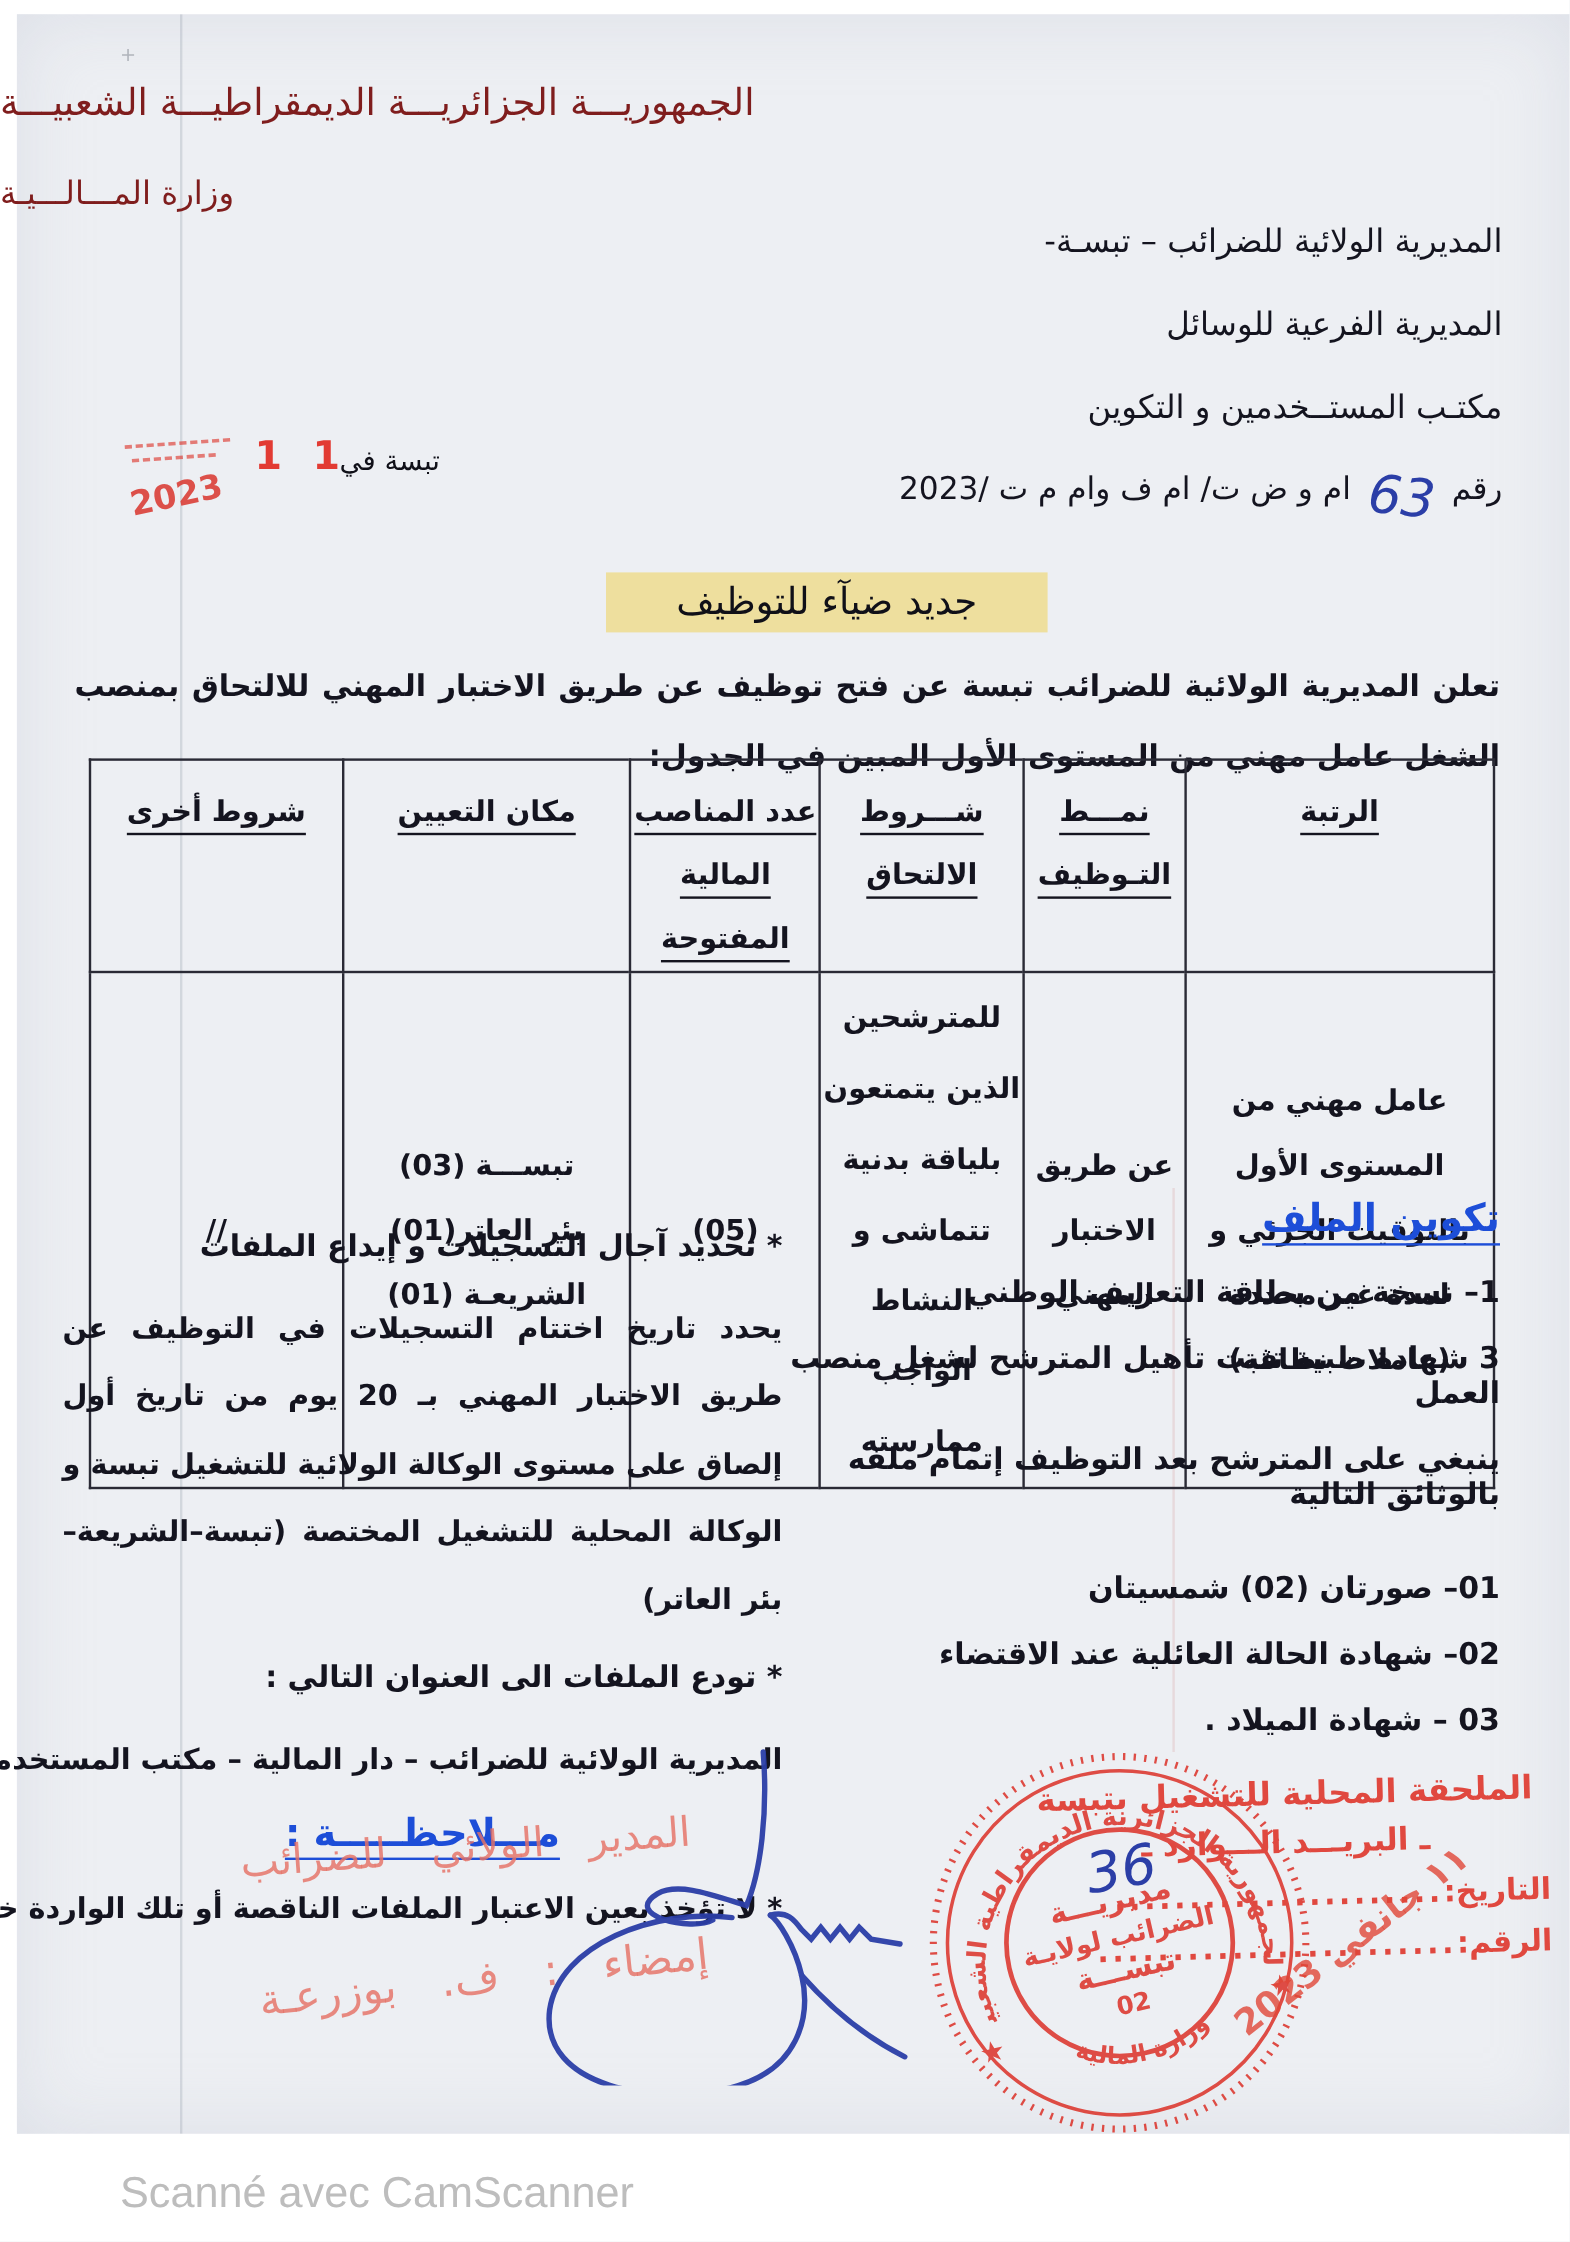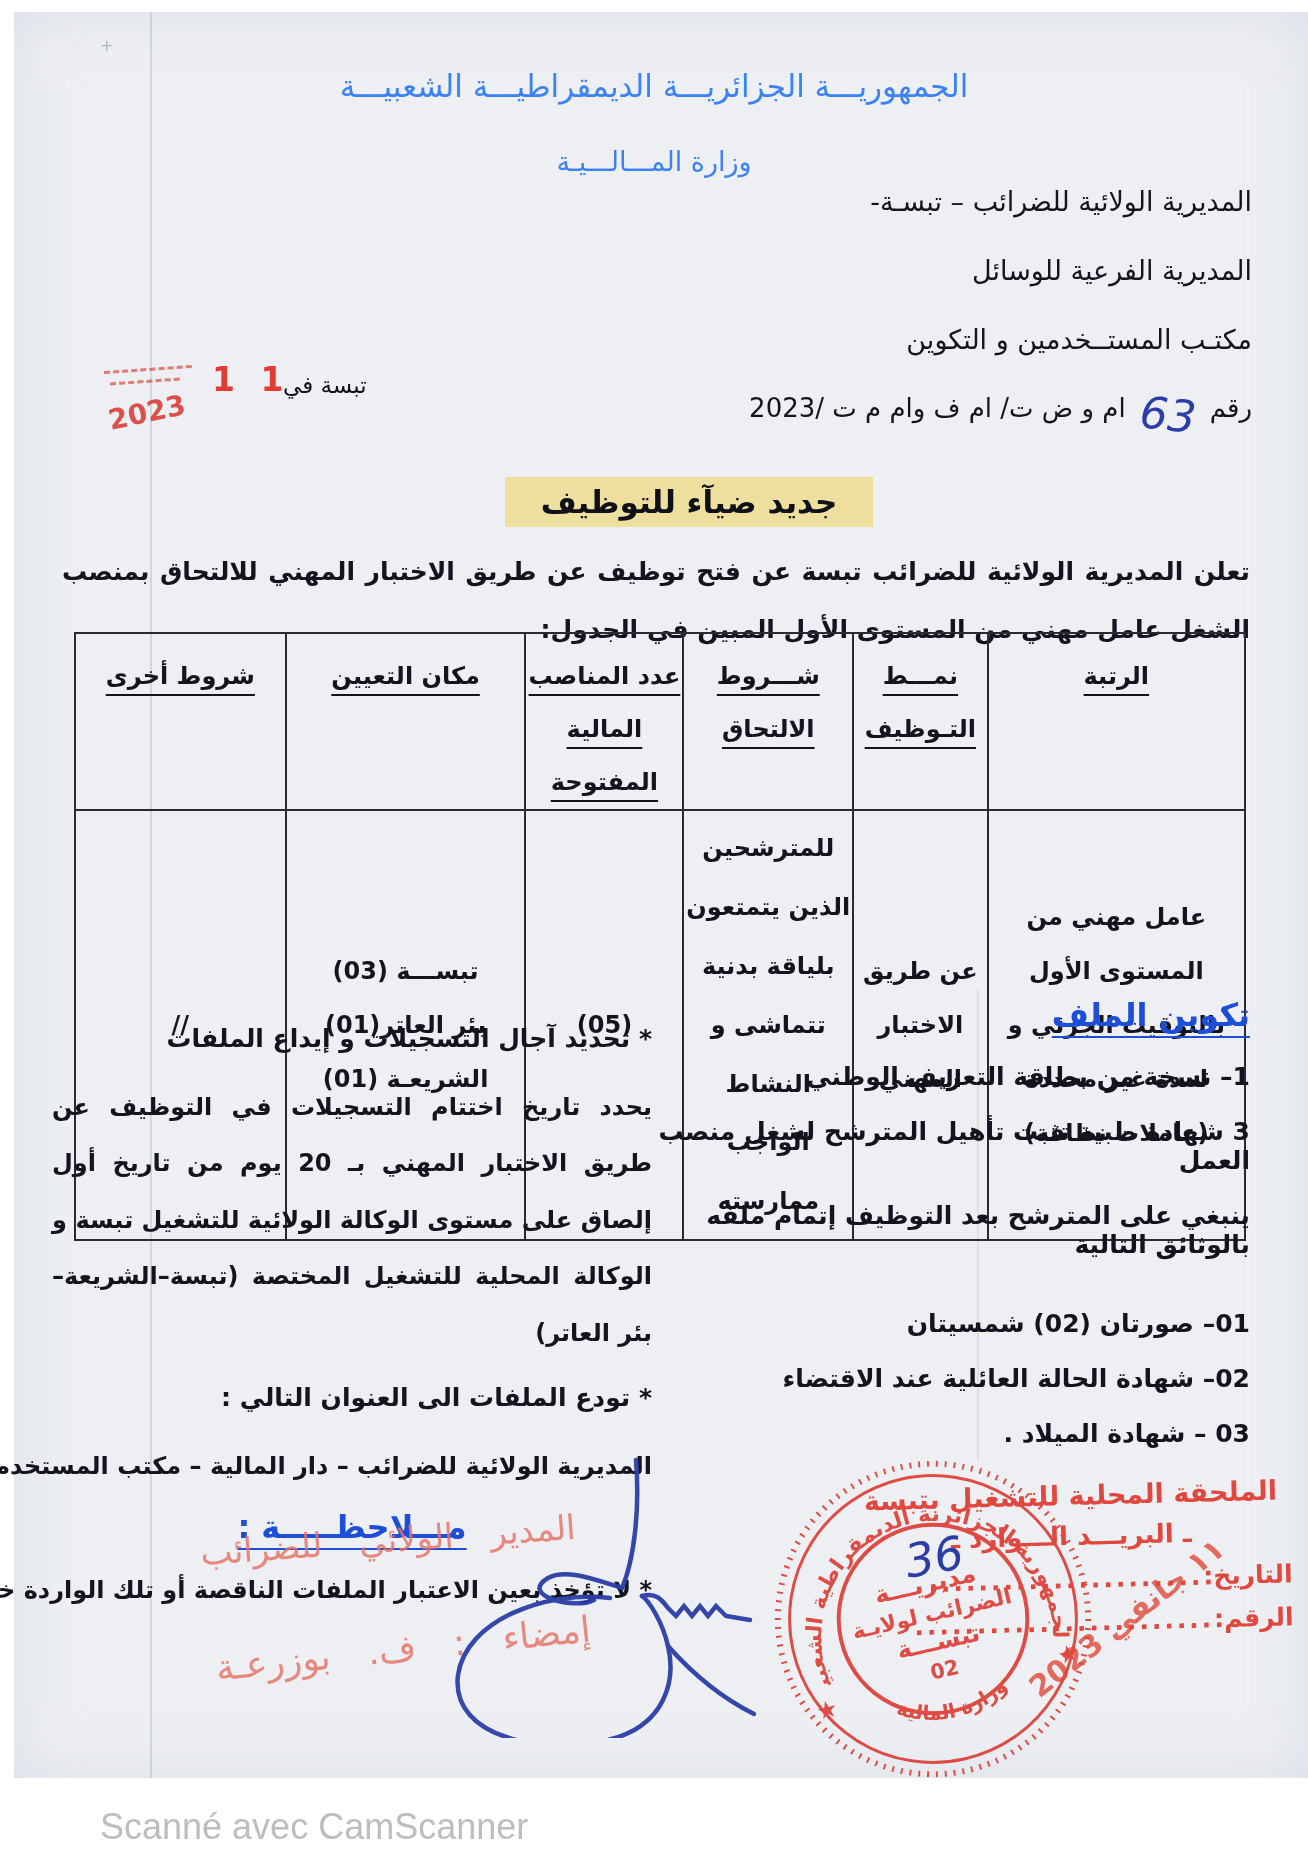--- a/index.html
+++ b/index.html
@@ -7,34 +7,34 @@
        font-family:"DejaVu Sans",sans-serif;overflow:hidden;}
   .page{position:absolute;inset:0;direction:rtl;}
   .paper{position:absolute;left:14px;top:12px;width:1294px;height:1766px;
          background:#edeff3;
          box-shadow:inset 0 0 60px rgba(190,196,208,.35);}
   .fold{position:absolute;top:12px;width:2px;height:1766px;
         background:rgba(150,158,172,.30);}
   .fold2{position:absolute;width:2px;background:rgba(214,150,150,.25);}
   .abs{position:absolute;}
   .center{text-align:center;}
-  .hdr{width:100%;text-align:center;font-size:31px;color:#3b82f6;letter-spacing:.5px;}
+  .hdr{width:100%;text-align:left;font-size:31px;color:#7f1d1d;letter-spacing:.5px;}
   .sender{right:56px;text-align:right;color:#14141f;}
   .sender .sline{font-size:27px;margin-bottom:38px;}
   .refline{display:flex;flex-direction:row;align-items:flex-start;gap:14px;font-size:26px;}
   .hand-blue{color:#2b3ea7;font-size:44px;font-style:italic;transform:rotate(6deg);
              display:inline-block;line-height:1;}
   .datestamp-place{font-size:23px;color:#101018;}
   .datestamp-day{font-size:33px;font-weight:bold;color:#e23b33;letter-spacing:7px;}
   .scribble{width:88px;height:4px;border-top:3px dashed rgba(221,58,49,.65);
             transform:rotate(-4deg);}
   .datestamp-year{font-size:28px;font-weight:bold;color:rgba(217,58,50,.88);
                   transform:rotate(-12deg);display:inline-block;}
   .banner{background:#eedf9e;width:368px;height:50px;line-height:50px;
-          text-align:center;font-size:31px;font-weight:bold;color:#101018;}
+          text-align:center;font-size:31px;font-weight:normal;color:#101018;}
   .intro{width:1188px;font-size:25px;font-weight:bold;line-height:2.3;
          text-align:justify;color:#14141f;}
   table.jobs{border-collapse:collapse;width:1172px;table-layout:fixed;
              background:transparent;}
   table.jobs th,table.jobs td{border:2.5px solid #2a2a35;font-weight:bold;color:#14141f;}
   table.jobs th{height:118px;vertical-align:top;padding-top:16px;font-size:24px;}
   table.jobs th .u{text-decoration:underline;text-underline-offset:10px;
                    text-decoration-thickness:2px;display:inline-block;line-height:2.2;}
   table.jobs td{height:232px;vertical-align:middle;font-size:24px;line-height:2.25;
                 padding:8px 0;text-align:center;}

